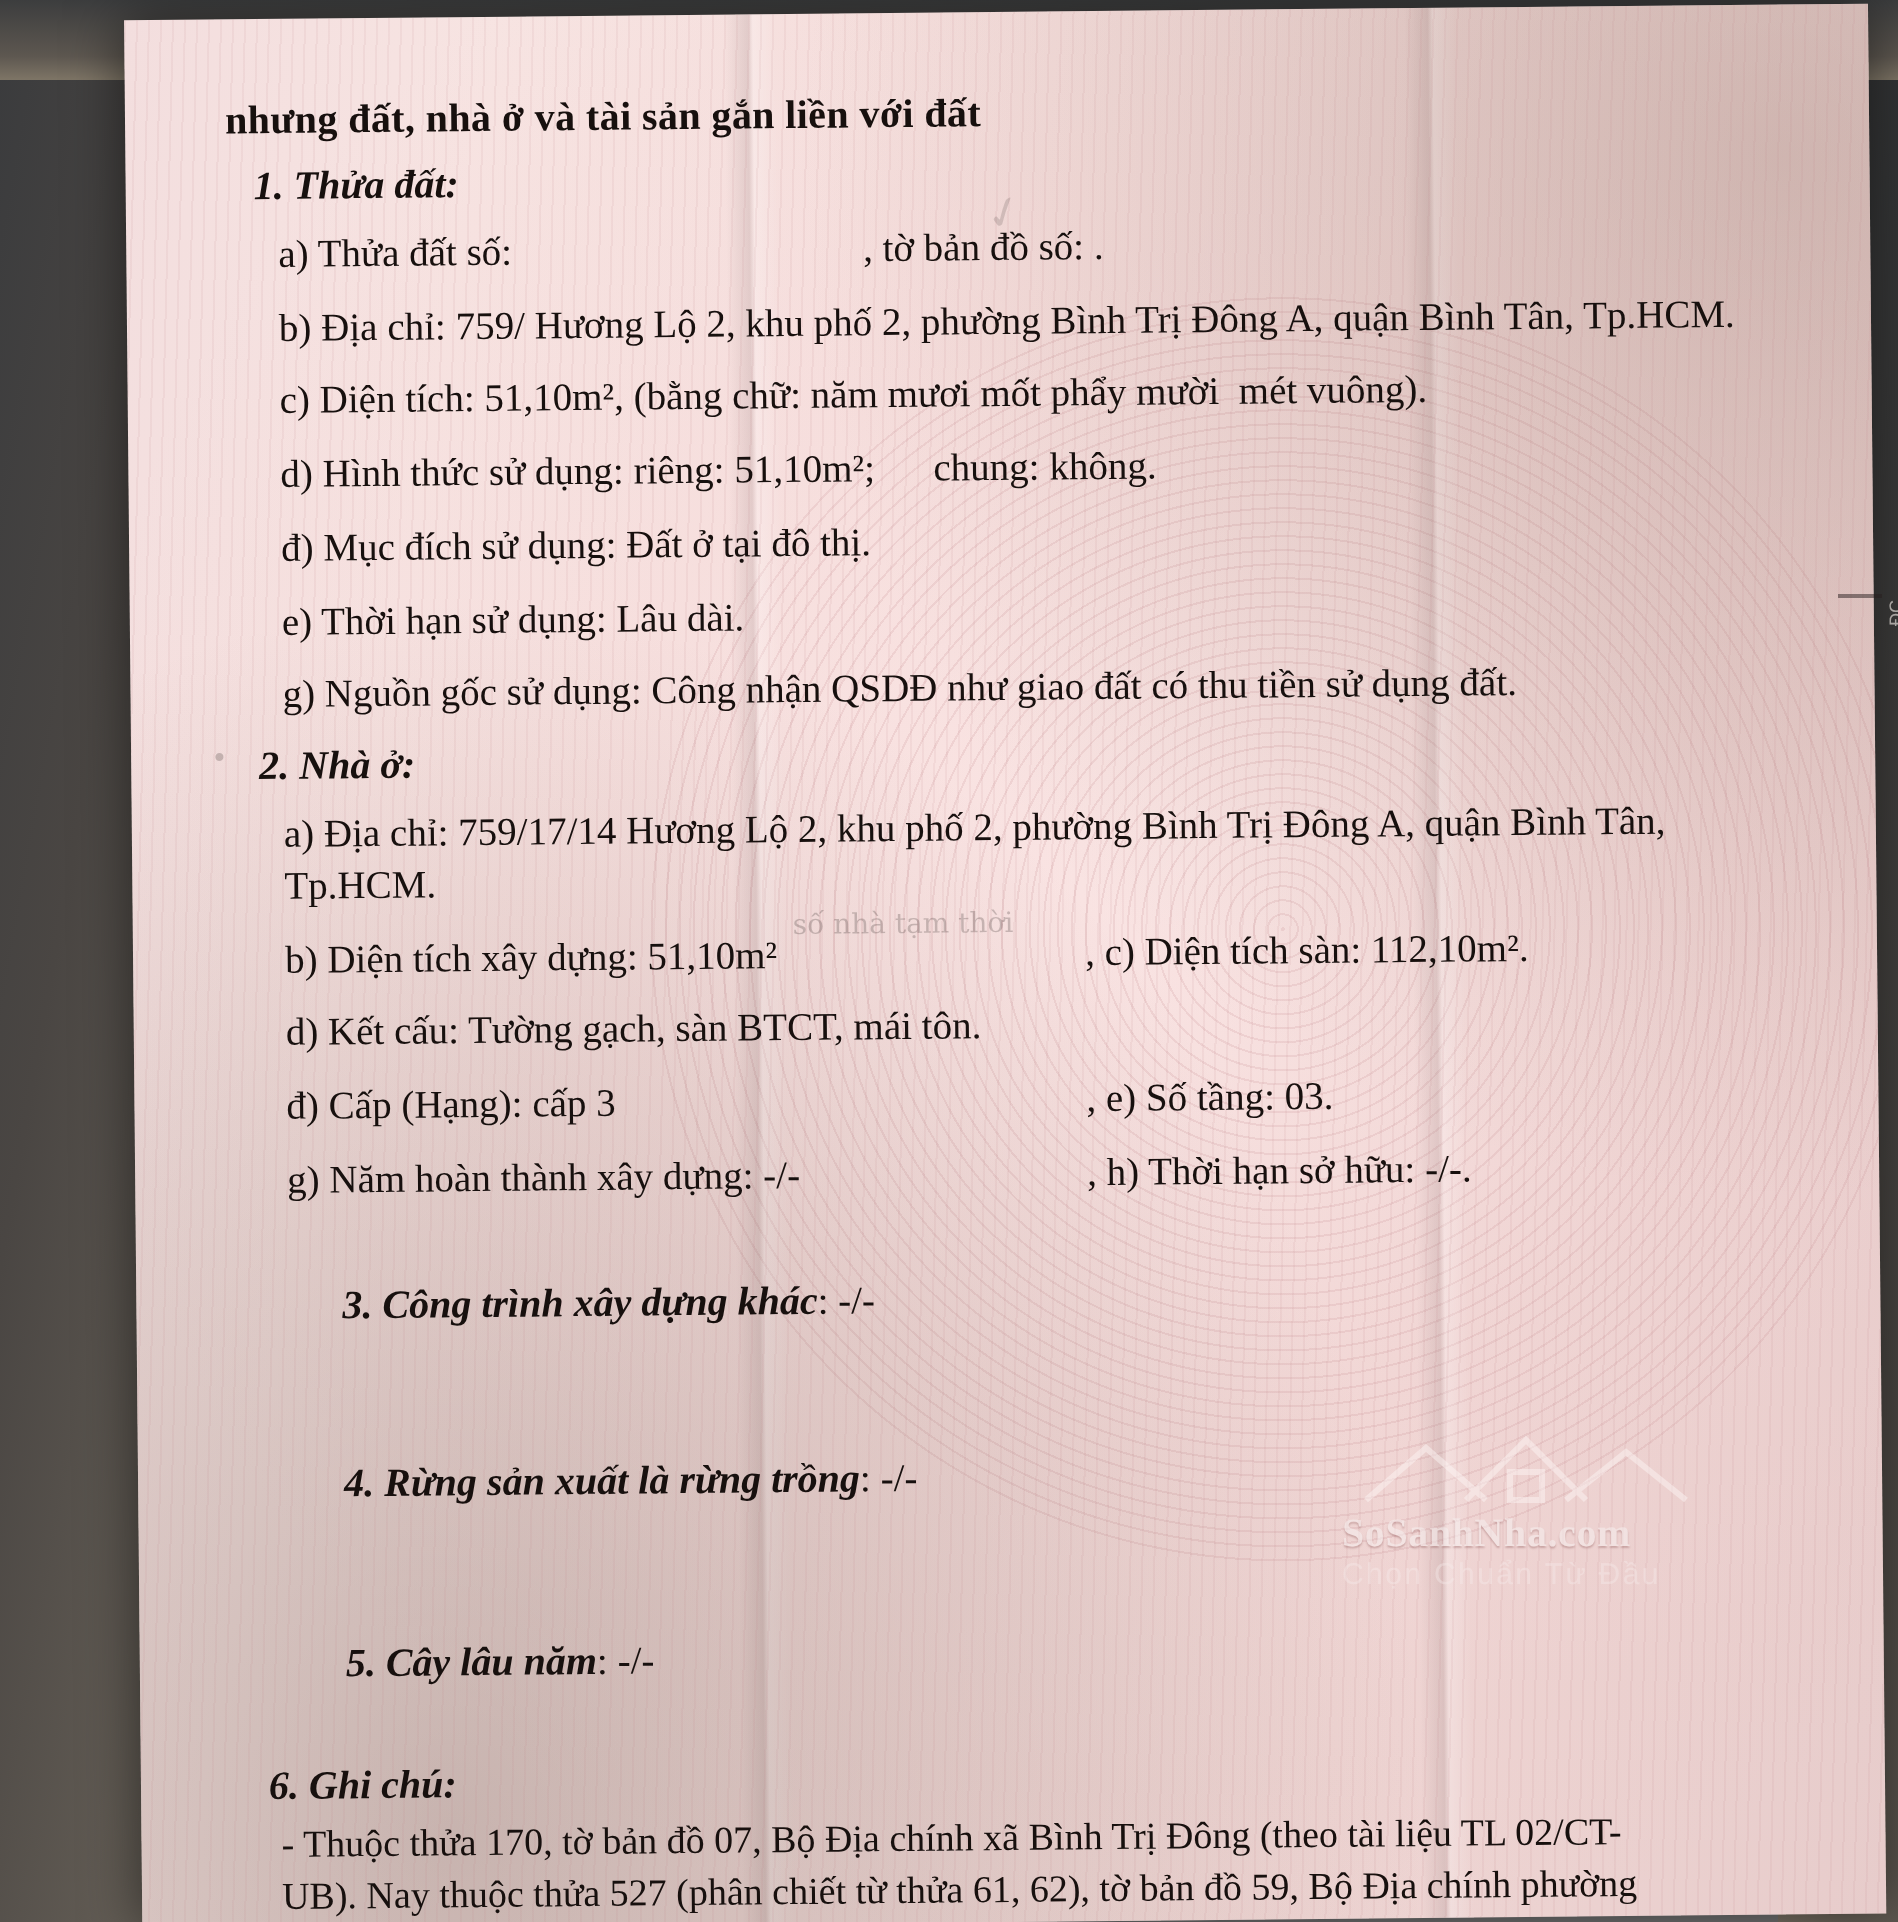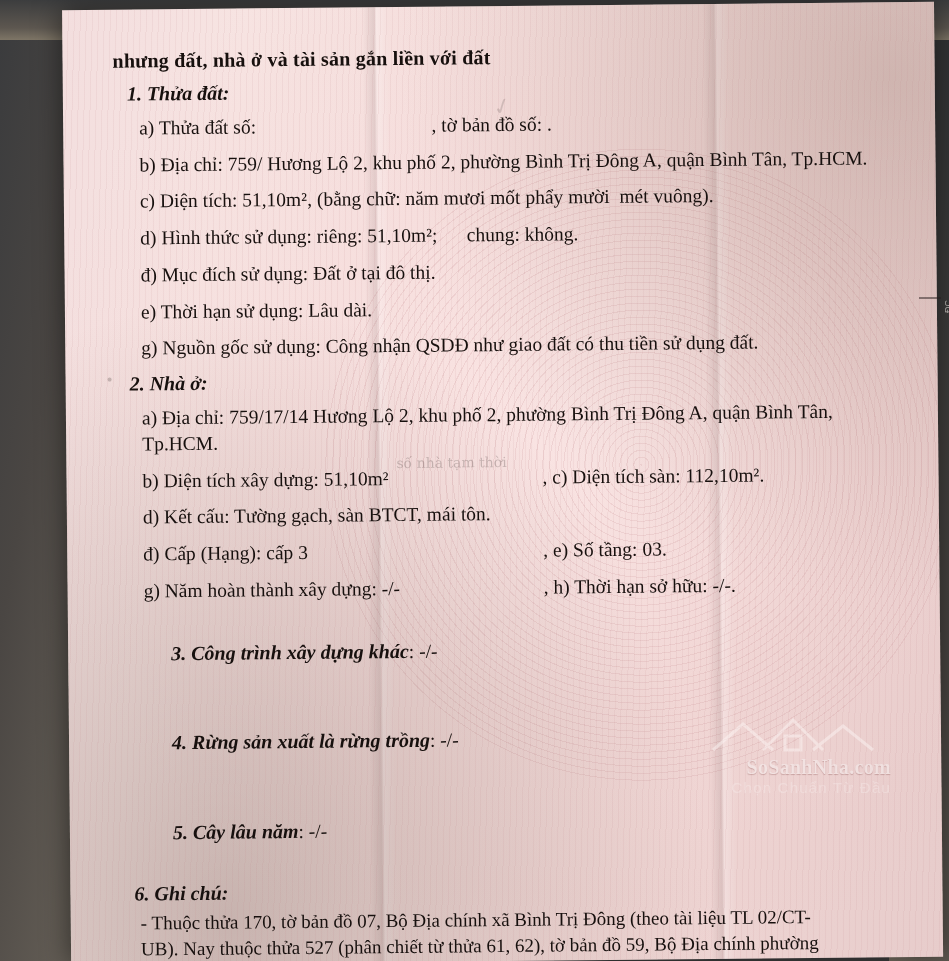--- a/index.html
+++ b/index.html
@@ -5,21 +5,21 @@
   html, body {
     margin: 0;
     padding: 0;
     background: #2b2b2b;
   }
   #page {
     position: relative;
     width: 949px;
     height: 961px;
     overflow: hidden;
-    background: #404040;
+    background: #737373;
     font-family: "Liberation Serif", serif;
   }
   
   .bg-left {
     position: absolute;
     left: 0; top: 0;
     width: 110px; height: 961px;
     background: linear-gradient(100deg, #3a3b3d 0%, #4a4643 40%, #6d665c 100%);
   }
   .bg-right {
@@ -120,21 +120,21 @@
   .two-col .c1 { width: 400px; }
   .two-col .c2 { flex: 1; }
   .note-block { padding-left: 20px; }
   .note-block .line { margin-bottom: 2px; font-size: 19px; line-height: 1.28; }
   
   .watermark {
     position: absolute;
     right: 58px;
     bottom: 165px;
     width: 220px;
-    text-align: right;
+    text-align: left;
     opacity: .5;
     z-index: 5;
     pointer-events: none;
     color: #fff;
   }
   .watermark .roof {
     display: block;
     height: 46px;
     position: relative;
   }

